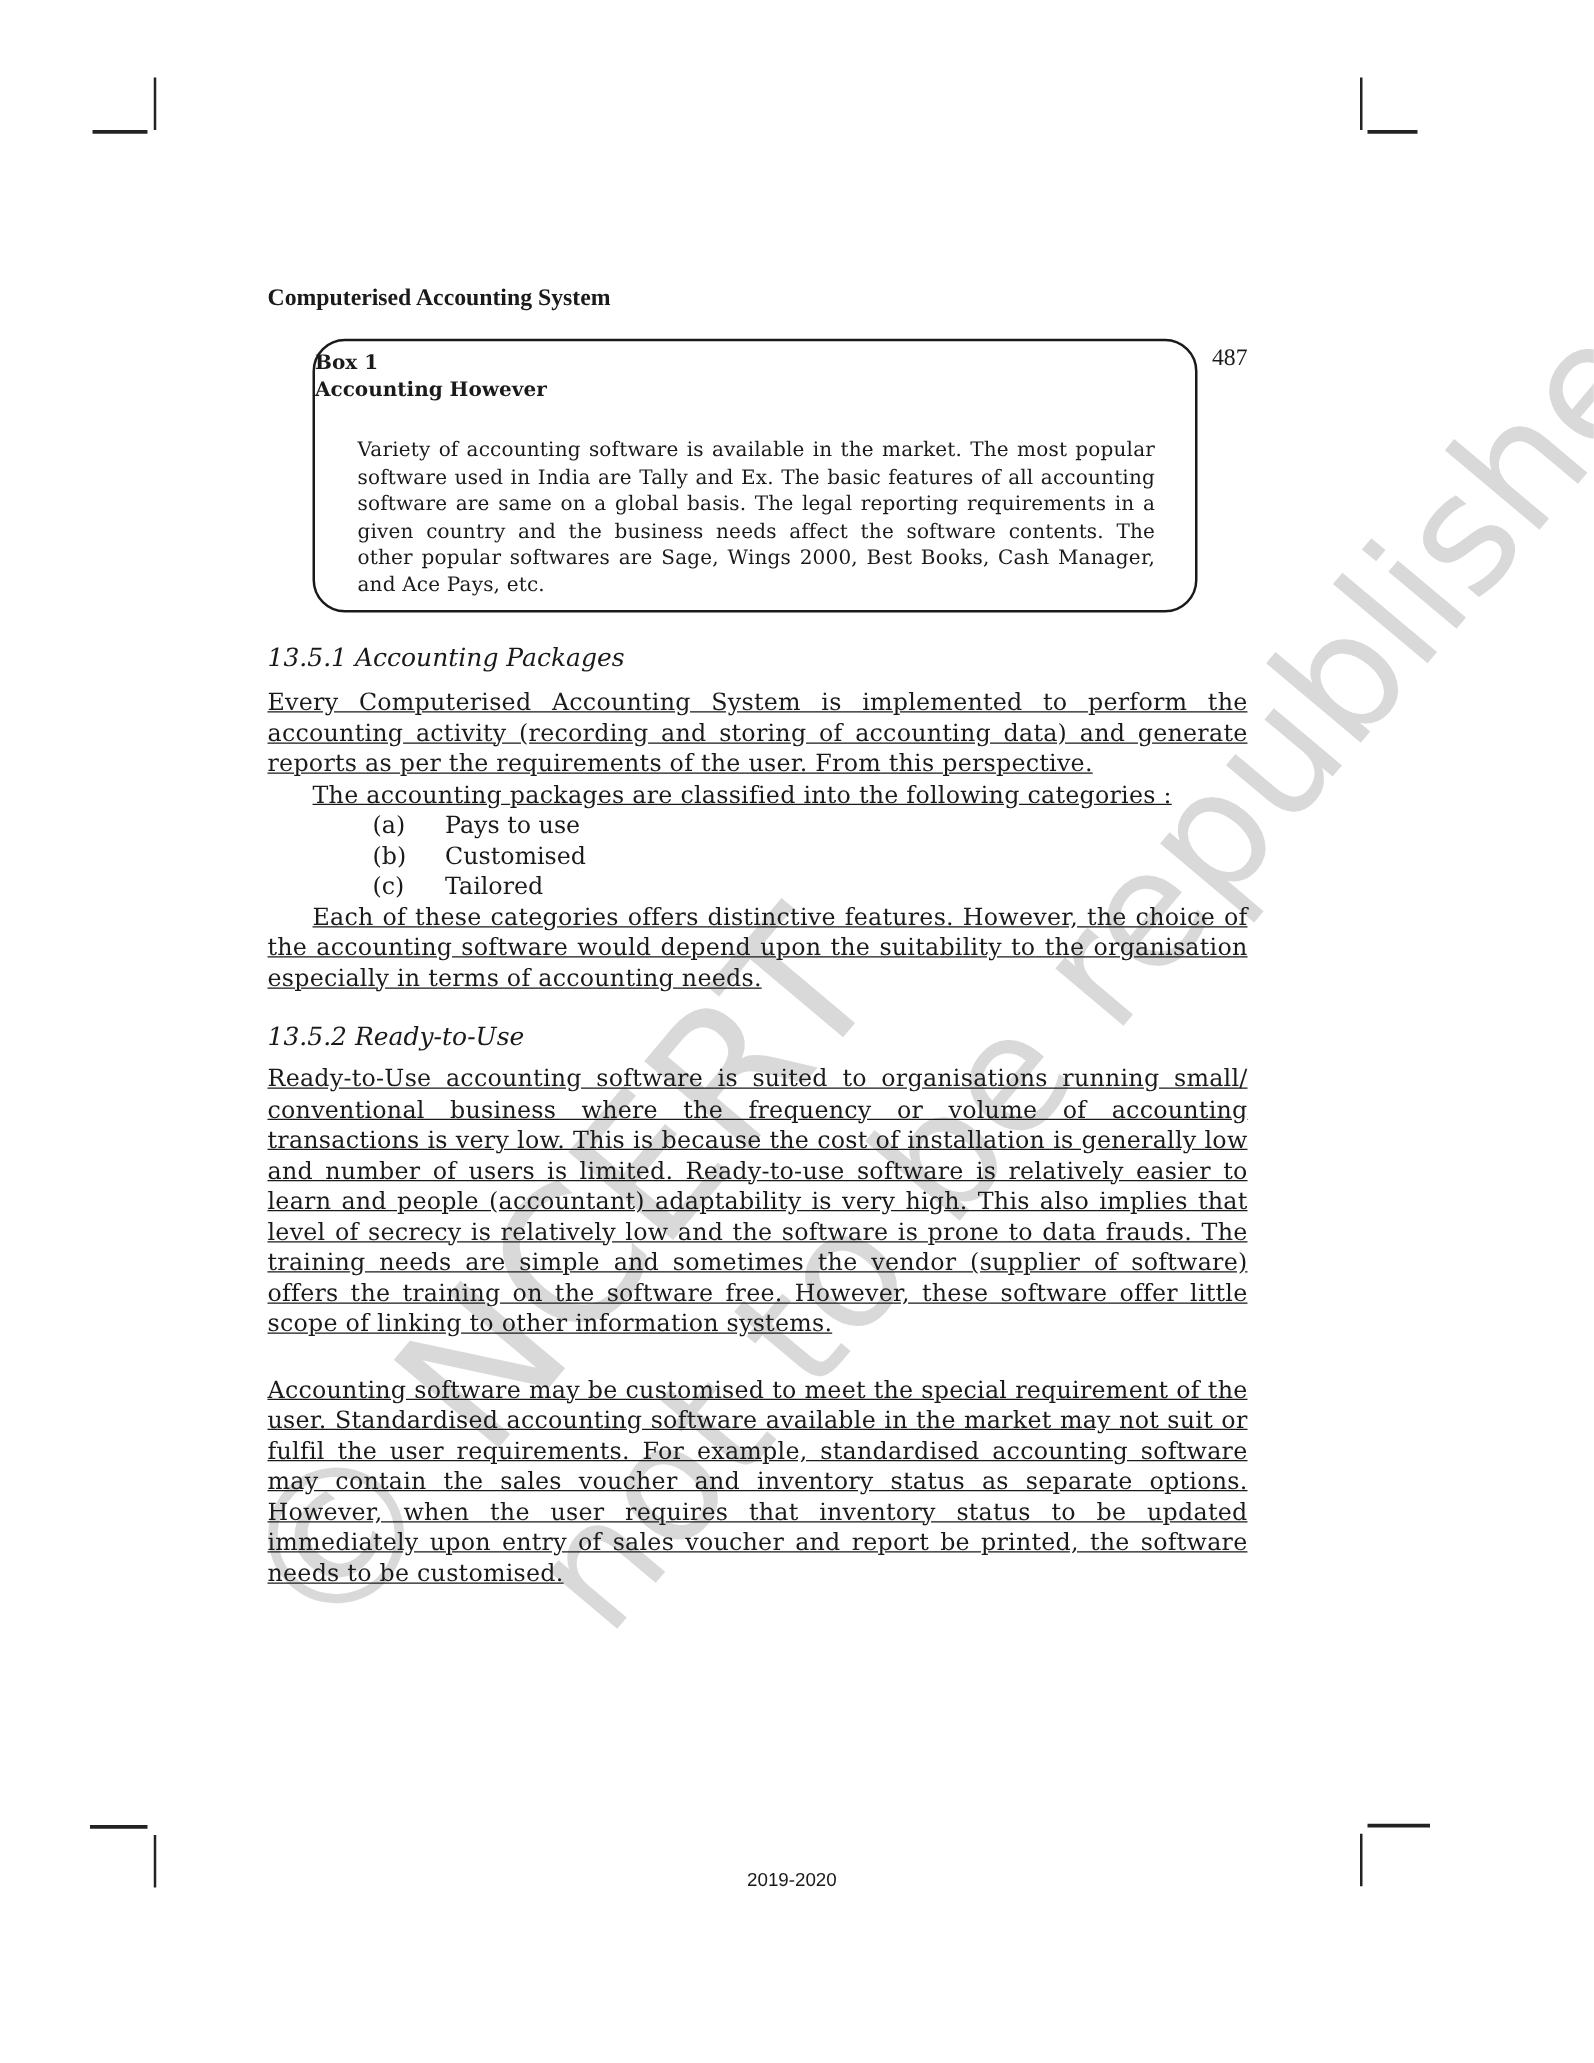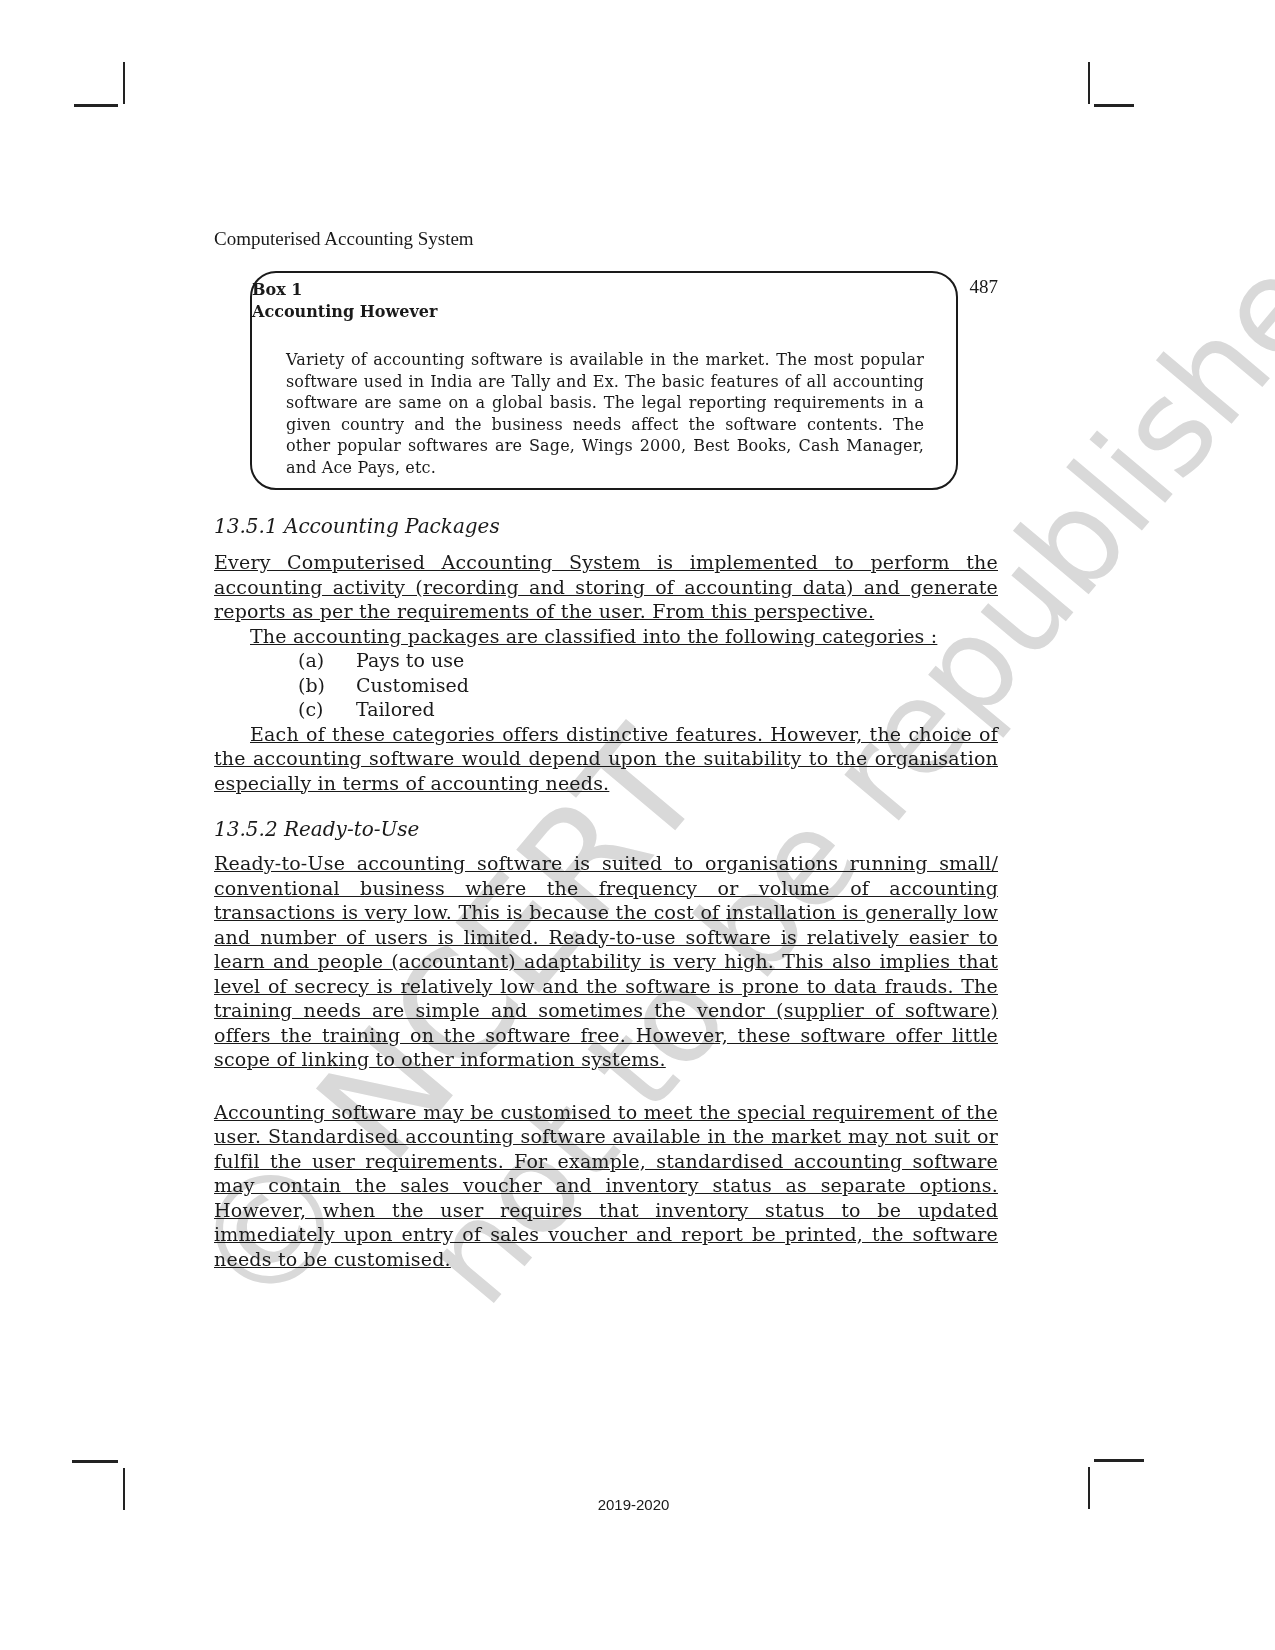--- a/index.html
+++ b/index.html
@@ -7,21 +7,21 @@
          font-family:"DejaVu Serif", "Liberation Serif", serif; color:#1a1a1a; }
   .crop { position:absolute; background:#222; }
   .watermark { position:absolute; left:230px; top:480px; width:860px; height:800px;
                pointer-events:none; z-index:0; }
   .watermark span { position:absolute; font-family:"DejaVu Sans","Liberation Sans",sans-serif;
                color:#d9d9d9; transform:rotate(-50deg); transform-origin:left bottom; white-space:nowrap; }
   .wm1 { left:60px; top:690px; font-size:150px; }
   .wm2 { left:280px; top:700px; font-size:130px; }
   .running-head { position:absolute; top:228px; left:214px; width:784px;
                   font-family:"Liberation Serif", serif; font-size:19px; z-index:1; }
-  .running-head .title { position:absolute; left:0; top:0; }
+  .running-head .title { position:absolute; left:0; top:0;font-weight:bold; }
   .running-head .page-no { position:absolute; right:0; top:0;margin-top:48px; }
   .box { position:absolute; left:250px; top:271px; width:708px; height:219px;
          border:2px solid #1a1a1a; border-radius:26px; z-index:1; box-sizing:border-box; }
   .box-head { text-align:left; font-family:"DejaVu Serif", serif; font-weight:bold; font-size:16px; line-height:22px; margin-top:6px; }
   .box-body { margin:26px 32px 0 34px; font-size:16px; line-height:21.5px; text-align:justify; letter-spacing:0.15px; }
   .content { position:absolute; left:214px; top:512px; width:784px; z-index:1; }
   .sec-h { font-family:"DejaVu Serif", serif; font-style:italic; font-weight:normal; font-size:20px; margin:0; line-height:28px; }
   .para { font-size:19px; line-height:24.5px; text-align:justify; margin:0; letter-spacing:0.2px;text-decoration:underline; }
   .para.indent { text-indent:36px; }
   .list { margin:0; padding:0; list-style:none; }

